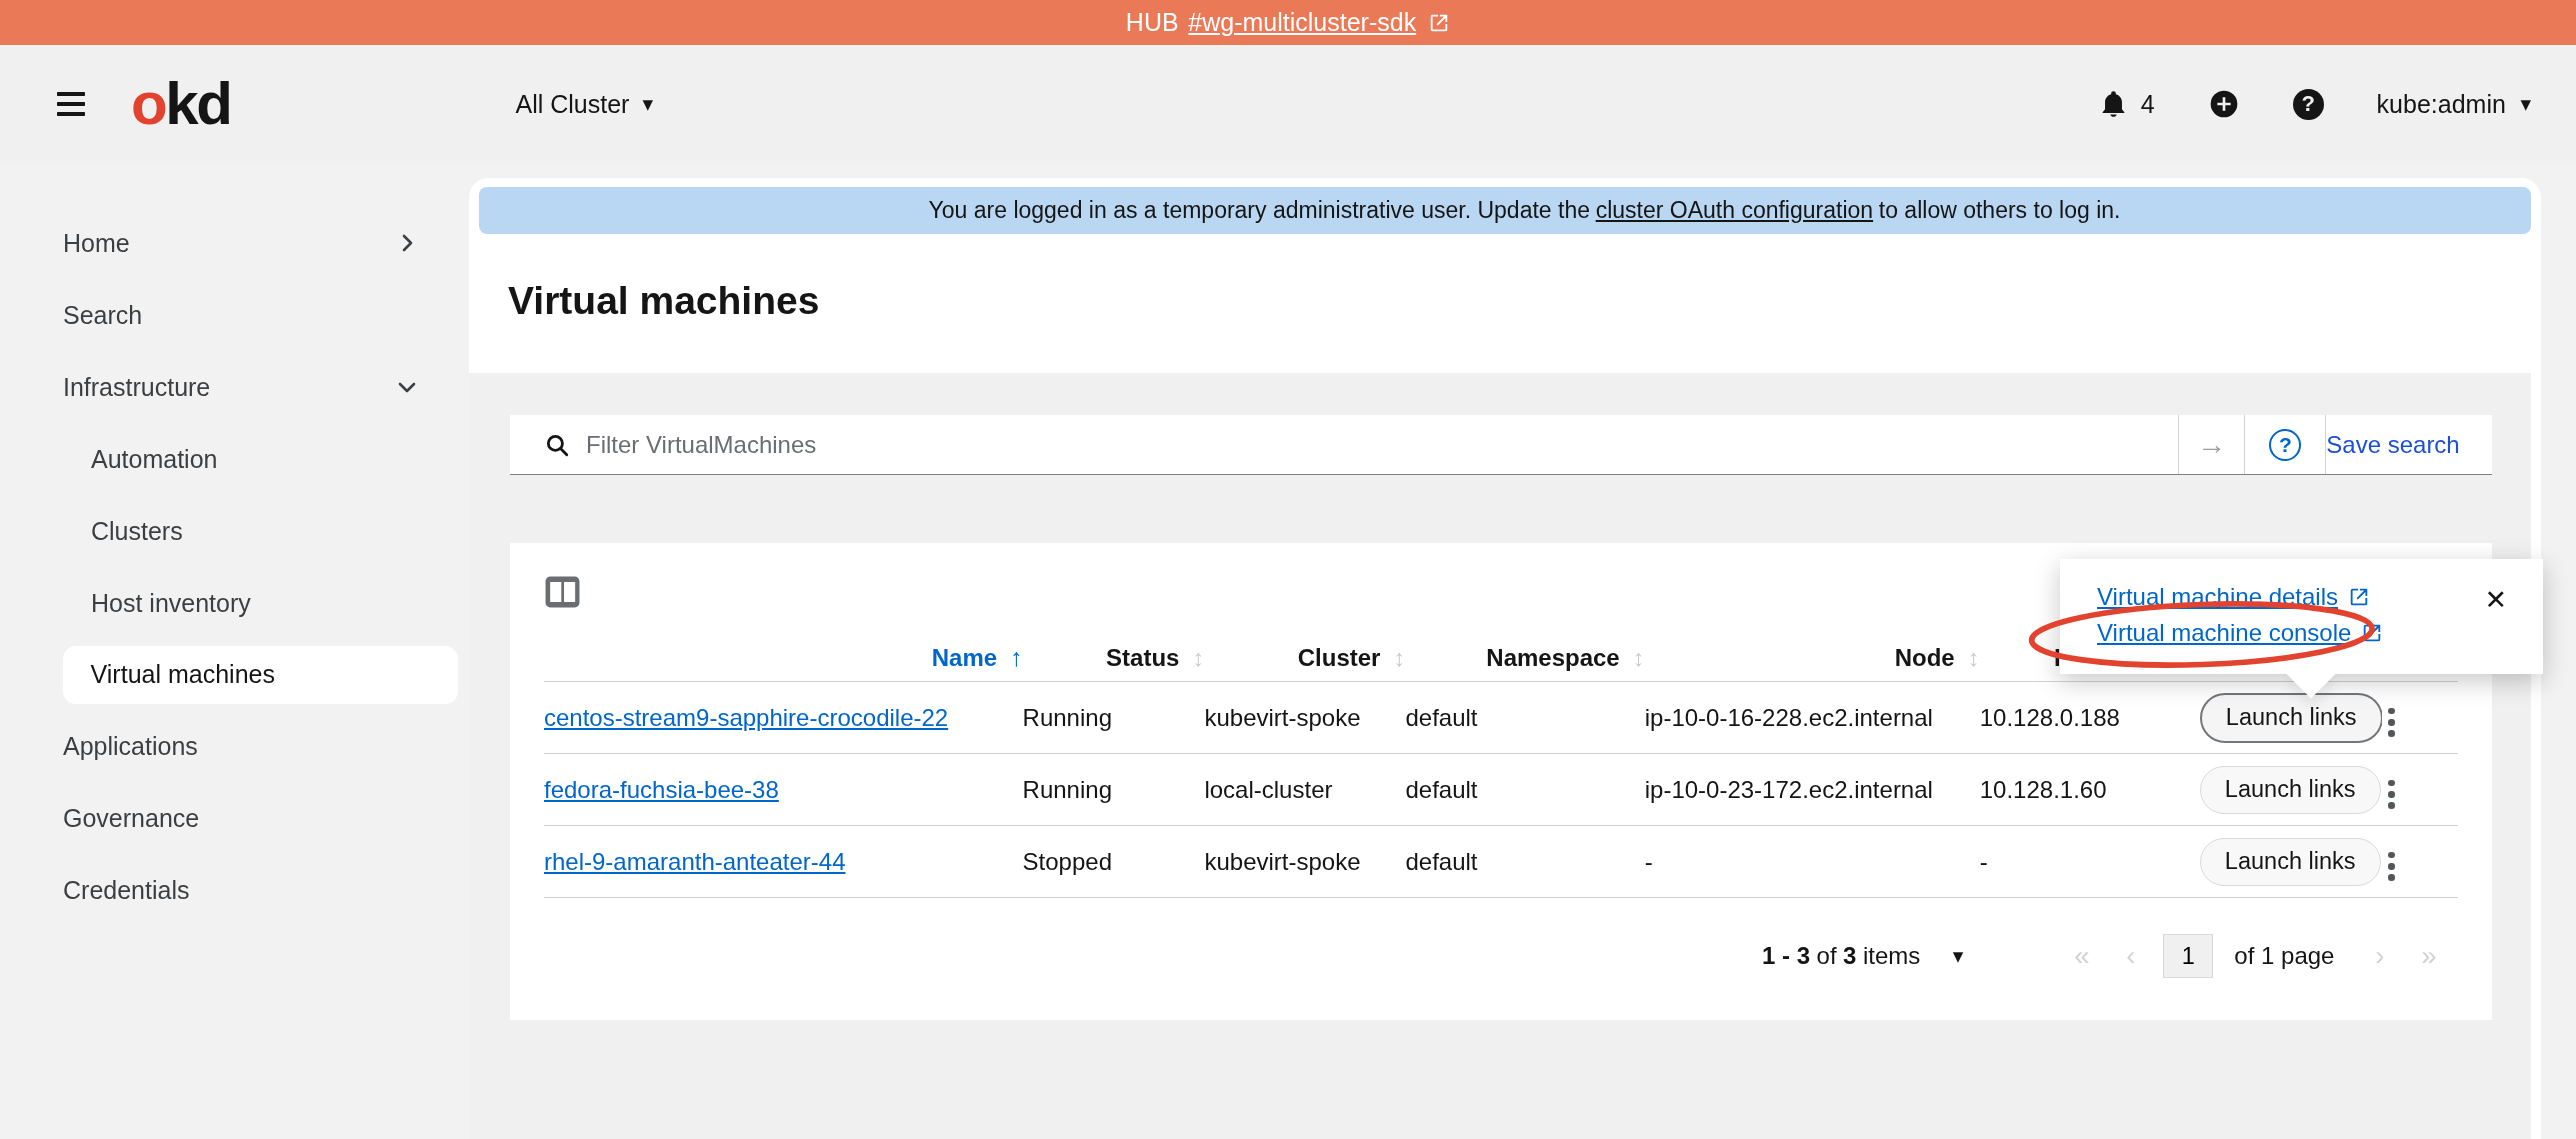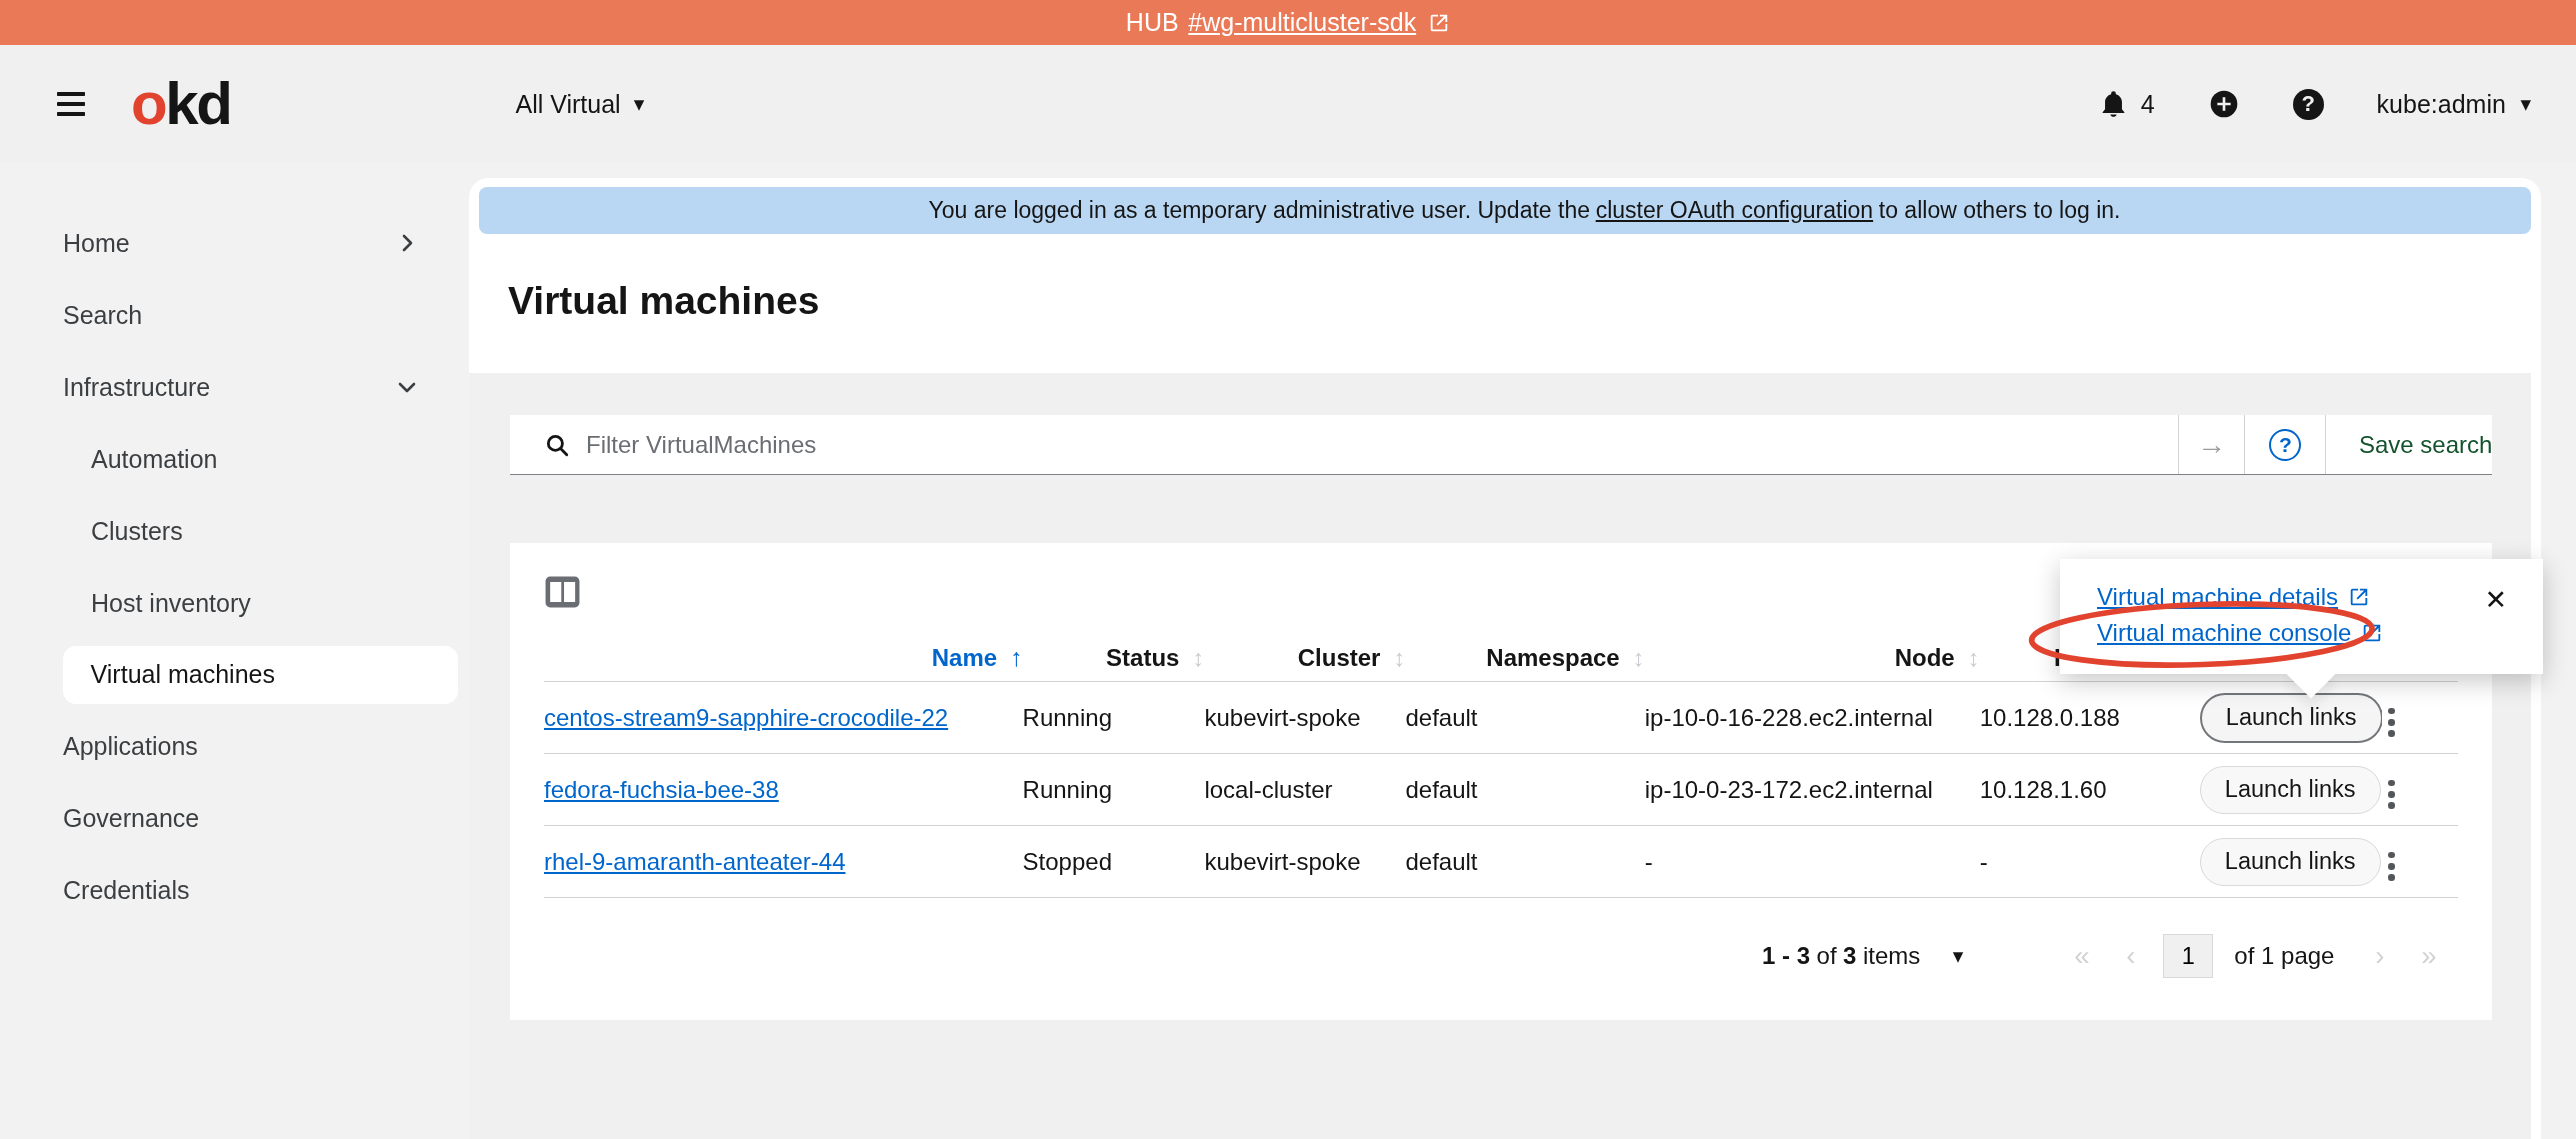--- a/index.html
+++ b/index.html
@@ -60,21 +60,21 @@
   .search-box input { flex:1; border:none; outline:none; background:transparent;
     font-size:24px; color:#151515; font-family:"Liberation Sans", sans-serif; }
   .search-box input::placeholder { color:#6a6e73; }
   .tb-btn { width:66px; display:flex; align-items:center; justify-content:center;
     border-left:0.8px solid #d2d2d2; cursor:pointer; }
   .tb-btn.help { width:81px; }
   .arrow-g { font-size:29px; color:#9a9da0; }
   .qmark-o { width:32px; height:32px; border-radius:50%; border:2.8px solid #0066cc; color:#0066cc;
     background:#fff; font-size:21px; font-weight:700; display:flex; align-items:center; justify-content:center; }
   .tb-save { width:167px; border-left:0.8px solid #d2d2d2; display:flex; align-items:center;
-    justify-content:flex-end; font-size:24px; color:#14532d; cursor:default; }
+    justify-content:flex-start; font-size:24px; color:#1d4ed8; cursor:default; }
 
   
   .table-card { background:#fff; margin-top:68px; padding:32px 34px 0; }
   .cols-btn { display:inline-flex; cursor:pointer; }
   .cols-btn svg { width:37px; height:34px; }
   table { width:100%; border-collapse:collapse; font-size:24px; margin-top:31px; table-layout:fixed; }
   th { text-align:right; font-weight:700; padding:0 0 9px; border-bottom:0.8px solid #d2d2d2;
     white-space:nowrap; overflow:visible; }
   th .th-wrap { display:inline-flex; align-items:center; gap:13px; }
   th.sorted .th-label { color:#0066cc; }
@@ -125,21 +125,21 @@
 </div>
 
 <div class="masthead">
   <span class="burger">
       <i></i>
       <i></i>
       <i></i>
     </span>
   <span class="logo"><span class="o">o</span><span>kd</span></span>
   <span class="cluster-sel">
-    <span>All Virtual</span>
+    <span>All Cluster</span>
     <span class="caret">▾</span>
   </span>
   <span class="mh-right">
     <span class="bell-group ic-btn">
       <svg width="29" height="29" viewBox="0 0 24 24" fill="#151515">
           <path d="M12 22.2c1.25 0 2.3-.85 2.65-2H9.35c.35 1.15 1.4 2 2.65 2zM19 16v-6c0-3.1-2.1-5.7-5-6.5V3a2 2 0 0 0-4 0v.5C7.1 4.3 5 6.9 5 10v6l-2 2.4v.6h18v-.6L19 16z"></path>
         </svg>
       <span>4</span>
     </span>
     <span class="ic-btn">

